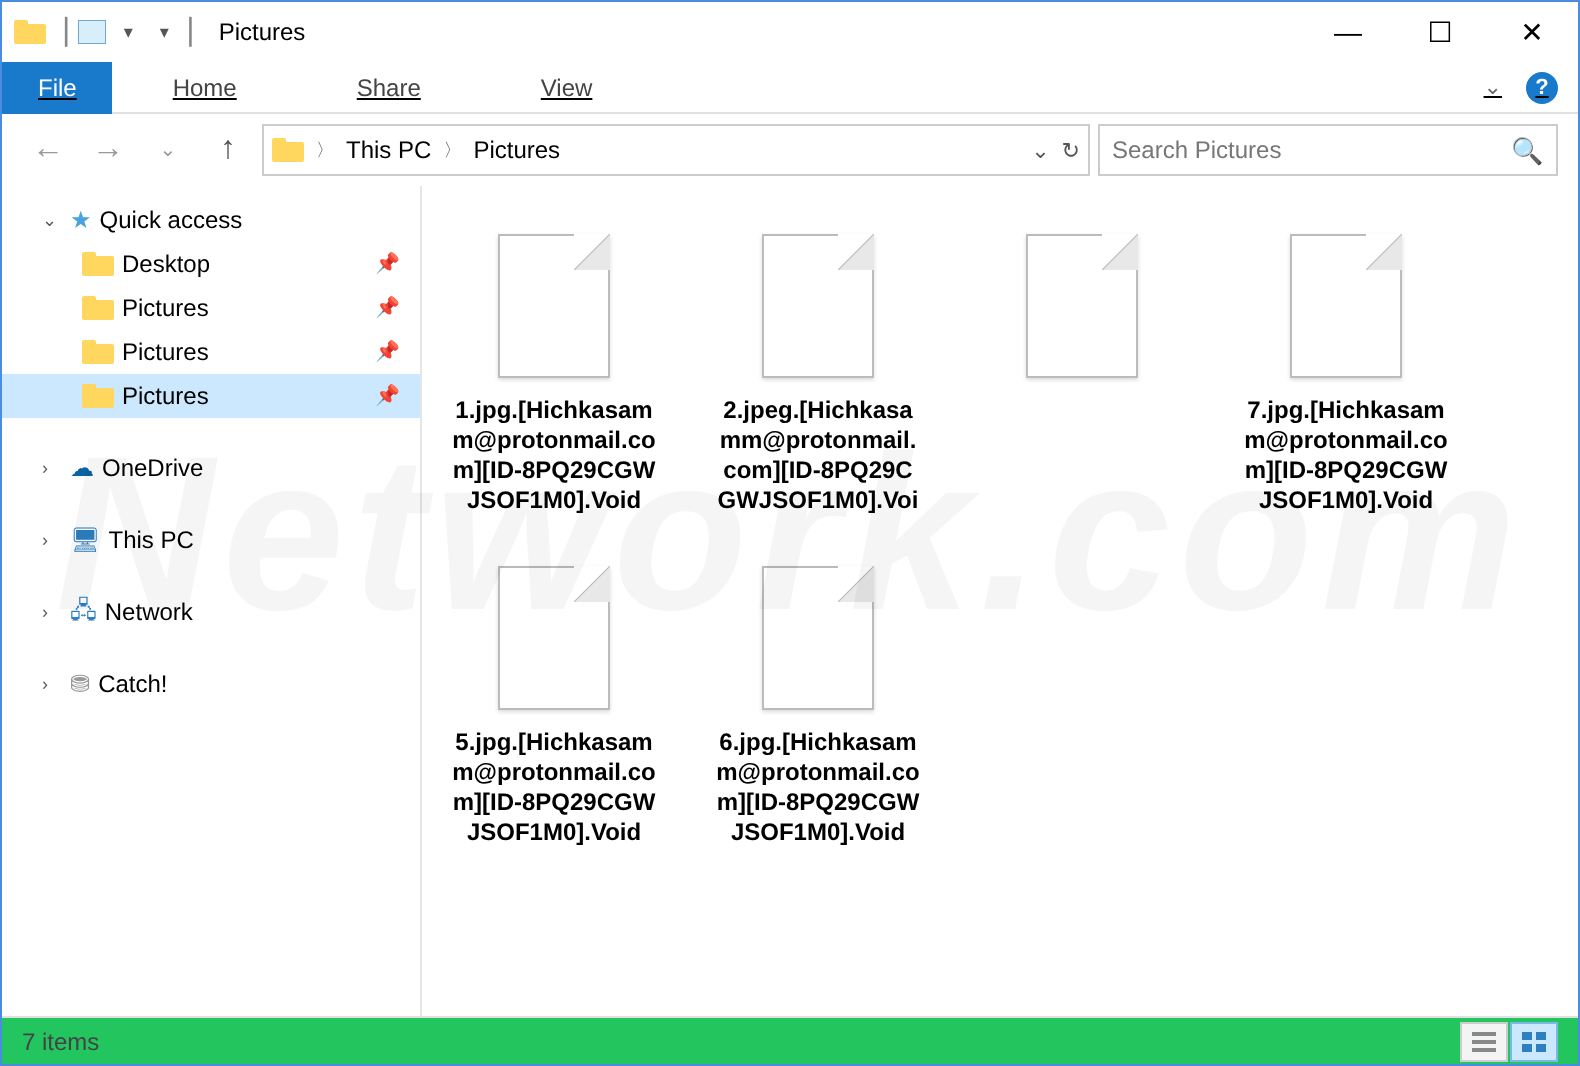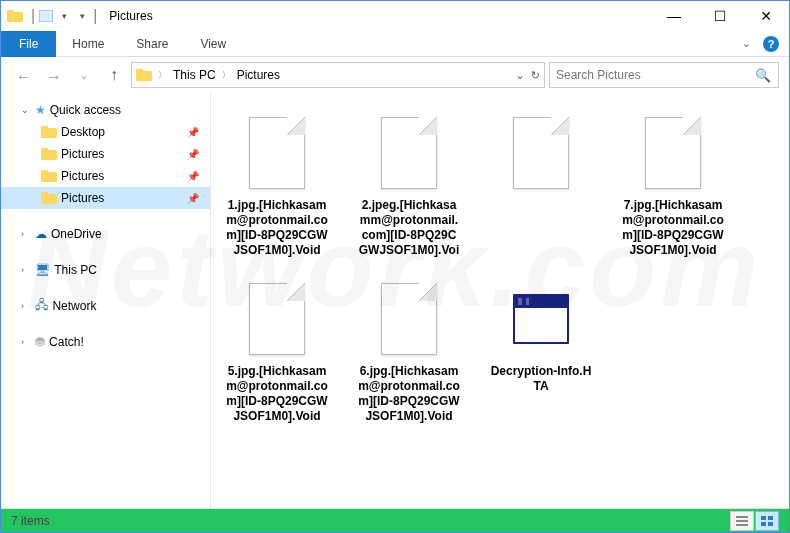--- a/index.html
+++ b/index.html
@@ -9,23 +9,23 @@
     .titlebar { height: 30px; background: #fff; display: flex; align-items: center; padding-left: 6px; }
     .titlebar .folder-ico { width: 16px; height: 14px; margin-right: 4px; }
     .titlebar .sep { color: #888; margin: 0 4px; }
     .titlebar .qat { display: flex; gap: 4px; align-items: center; }
     .titlebar .qico { width: 14px; height: 14px; display: inline-flex; align-items: center; justify-content: center; }
     .titlebar .title { margin-left: 8px; font-size: 12px; color: #000; }
     .titlebar .controls { margin-left: auto; display: flex; }
     .titlebar .ctrl { width: 46px; height: 30px; display: flex; align-items: center; justify-content: center; font-size: 14px; }
 
     
-    .ribbon { display: flex; align-items: center; height: 26px; border-bottom: 1px solid #e1e1e1; }
+    .ribbon { display: flex; align-items: center; height: 26px; border-bottom: 1px solid #e1e1e1; text-decoration: underline; }
     .file-tab { background: #1979ca; color: #fff; font-size: 12px; padding: 5px 18px; height: 26px; display: flex; align-items: center; }
-    .tab { font-size: 12px; color: #444; padding: 0 16px; height: 26px; display: flex; align-items: center; }
+    .tab { font-size: 12px; color: #444; padding: 0 30px; height: 26px; display: flex; align-items: center; }
     .ribbon .spacer { margin-left: auto; display: flex; align-items: center; gap: 12px; padding-right: 10px; }
     .ribbon .chev { font-size: 11px; color: #666; }
     .help { width: 16px; height: 16px; border-radius: 50%; background: #1979ca; color: #fff; font-size: 11px; font-weight: bold; display: flex; align-items: center; justify-content: center; }
 
     
     .addrbar { display: flex; align-items: center; height: 36px; padding: 4px 10px; gap: 4px; }
     .navbtn { width: 26px; height: 26px; display: flex; align-items: center; justify-content: center; color: #999; font-size: 16px; }
     .navbtn.active { color: #555; }
     .pathbox { flex: 1; border: 1px solid #ccc; height: 26px; display: flex; align-items: center; padding: 0 4px; font-size: 12px; gap: 4px; }
     .pathbox .crumb { color: #000; }
@@ -236,26 +236,20 @@
             <div class="blank-page"></div>
           </div>
           <div class="fname">5.jpg.[Hichkasamm@protonmail.com][ID-8PQ29CGWJSOF1M0].Void</div>
         </div>
         <div class="file">
           <div class="thumb">
             <div class="blank-page"></div>
           </div>
           <div class="fname">6.jpg.[Hichkasamm@protonmail.com][ID-8PQ29CGWJSOF1M0].Void</div>
         </div>
-        <div class="file">
-          <div class="thumb">
-            <div class="hta-ico"></div>
-          </div>
-          <div class="fname">Decryption-Info.HTA</div>
-        </div>
       </div>
   </div>
 </div>
 
 <div class="statusbar">
   <span>7 items</span>
   <div class="view-toggle">
     <div class="vbtn">
         <svg width="12" height="10" viewBox="0 0 12 10">
           <rect y="0" width="12" height="2" fill="#888"></rect>

